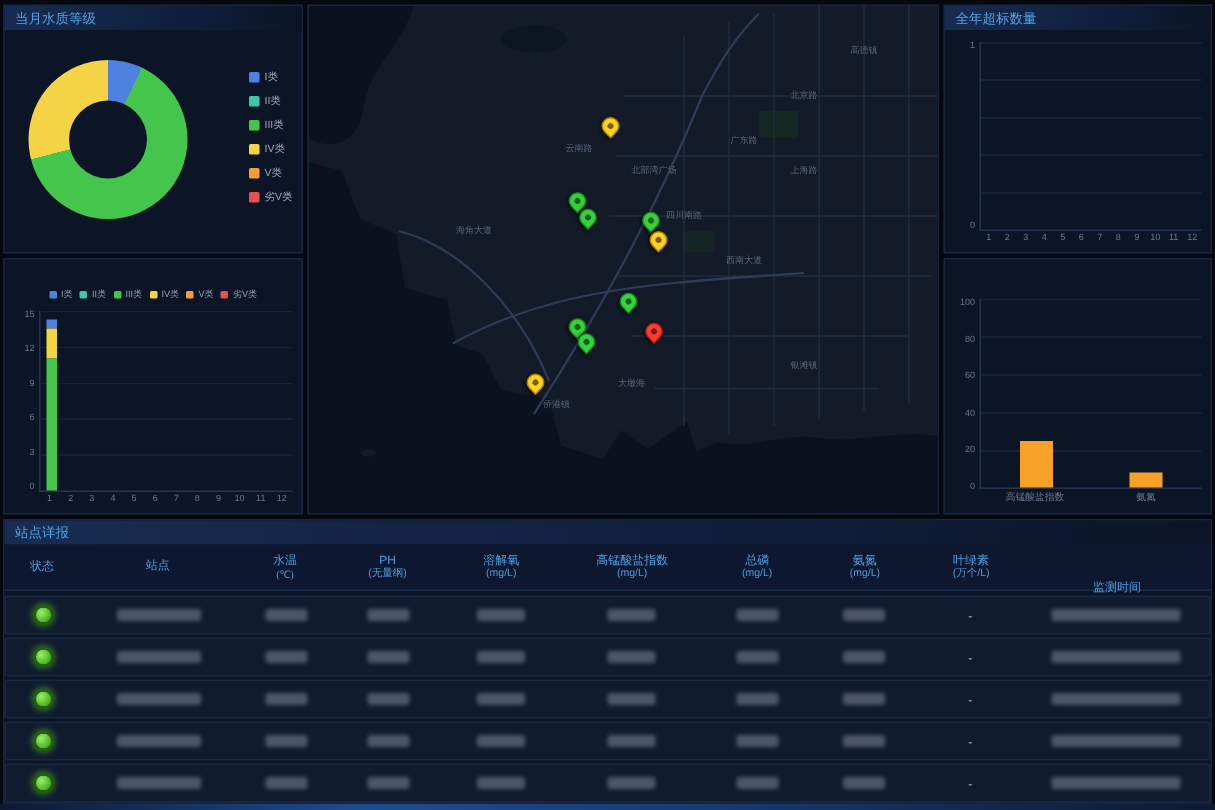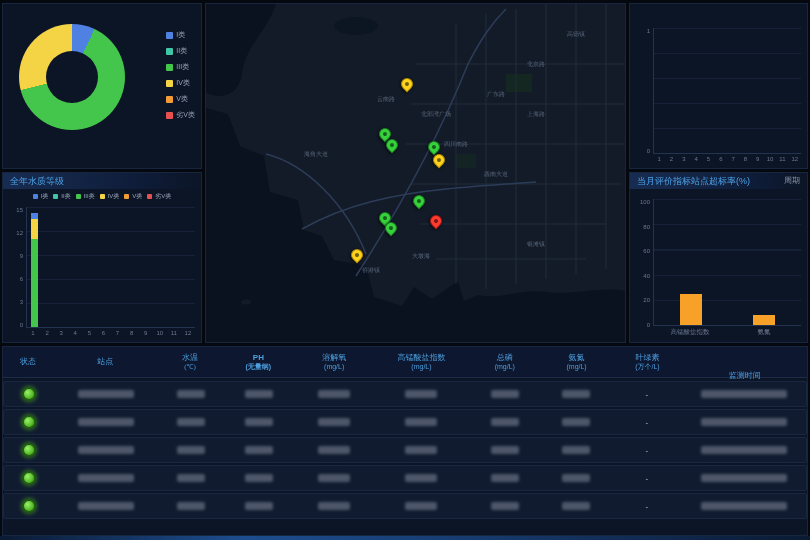--- a/index.html
+++ b/index.html
@@ -77,20 +77,23 @@
 
   .bottom-glow{position:absolute;left:0;right:0;bottom:0;height:4px;
     background:linear-gradient(90deg,#0a1a33,#1d4d8f 30%,#163a6d 60%,#0a1a33);}
 </style>
 </head>
 <body>
 
 <div class="dashboard">
 
   <section class="panel p-month">
+    <div class="panel-header">
+      <span>当月水质等级</span>
+    </div>
     <div class="donut-wrap">
       <div class="donut" style="background: conic-gradient(rgb(79, 129, 227) 0%, rgb(79, 129, 227) 7%, rgb(68, 197, 76) 7%, rgb(68, 197, 76) 71%, rgb(244, 211, 69) 71%, rgb(244, 211, 69) 100%);"></div>
       <div class="legend-v">
           <span class="legend-item">
             <i style="background: rgb(79, 129, 227);"></i>
             <em>I类</em>
           </span>
           <span class="legend-item">
             <i style="background: rgb(63, 198, 166);"></i>
             <em>II类</em>
@@ -109,23 +112,20 @@
           </span>
           <span class="legend-item">
             <i style="background: rgb(232, 80, 80);"></i>
             <em>劣V类</em>
           </span>
         </div>
     </div>
   </section>
 
   <section class="panel p-annual">
-    <div class="panel-header">
-      <span>全年水质等级</span>
-    </div>
     <div class="legend-h">
         <span class="legend-item">
           <i style="background: rgb(79, 129, 227);"></i>
           <em>I类</em>
         </span>
         <span class="legend-item">
           <i style="background: rgb(63, 198, 166);"></i>
           <em>II类</em>
         </span>
         <span class="legend-item">
@@ -263,20 +263,23 @@
       <span class="map-label" style="left: 330px; top: 110px;">上海路</span>
       <span class="map-label" style="left: 290px; top: 90px;">广东路</span>
       <span class="map-label" style="left: 370px; top: 30px;">高德镇</span>
       <span class="map-label" style="left: 290px; top: 170px;">西南大道</span>
       <span class="map-label" style="left: 330px; top: 240px;">银滩镇</span>
       <span class="map-label" style="left: 215px; top: 252px;">大墩海</span>
       <span class="map-label" style="left: 165px; top: 266px;">侨港镇</span>
     </div>
 
   <section class="panel p-count">
+    <div class="panel-header">
+      <span>全年超标数量</span>
+    </div>
     <div class="axis-chart">
       <div class="yaxis">
           <span>1</span>
           <span>0</span>
         </div>
       <div class="plot-wrap">
         <div class="plot">
             <div class="bar-col">
               <div class="stack" style="width: 6px;"></div>
             </div>
@@ -326,24 +329,20 @@
             <span>9</span>
             <span>10</span>
             <span>11</span>
             <span>12</span>
           </div>
       </div>
     </div>
   </section>
 
   <section class="panel p-rate">
-    <div class="panel-header">
-      <span>当月评价指标站点超标率(%)</span>
-      <span class="period">周期</span>
-    </div>
     <div class="axis-chart">
       <div class="yaxis">
           <span>100</span>
           <span>80</span>
           <span>60</span>
           <span>40</span>
           <span>20</span>
           <span>0</span>
         </div>
       <div class="plot-wrap">
@@ -361,32 +360,35 @@
           </div>
         <div class="xlabels">
             <span>高锰酸盐指数</span>
             <span>氨氮</span>
           </div>
       </div>
     </div>
   </section>
 
   <section class="panel p-table">
+    <div class="panel-header">
+      <span>站点详报</span>
+    </div>
     <div class="thead">
         <div class="th" style="width: 50px;">
           <div>状态</div>
         </div>
         <div class="th" style="width: 105px; font-family: Liberation Mono, monospace;">
           <div>站点</div>
         </div>
         <div class="th" style="width: 65px; font-family: Liberation Serif, serif;">
           <div>水温</div>
           <div class="sub">(℃)</div>
         </div>
-        <div class="th" style="width: 72px; font-weight: bold;">
+        <div class="th" style="width: 72px;">
           <div>PH</div>
           <div class="sub">(无量纲)</div>
         </div>
         <div class="th" style="width: 80px; text-align: center;">
           <div>溶解氧</div>
           <div class="sub">(mg/L)</div>
         </div>
         <div class="th" style="width: 95px;">
           <div>高锰酸盐指数</div>
           <div class="sub">(mg/L)</div>

